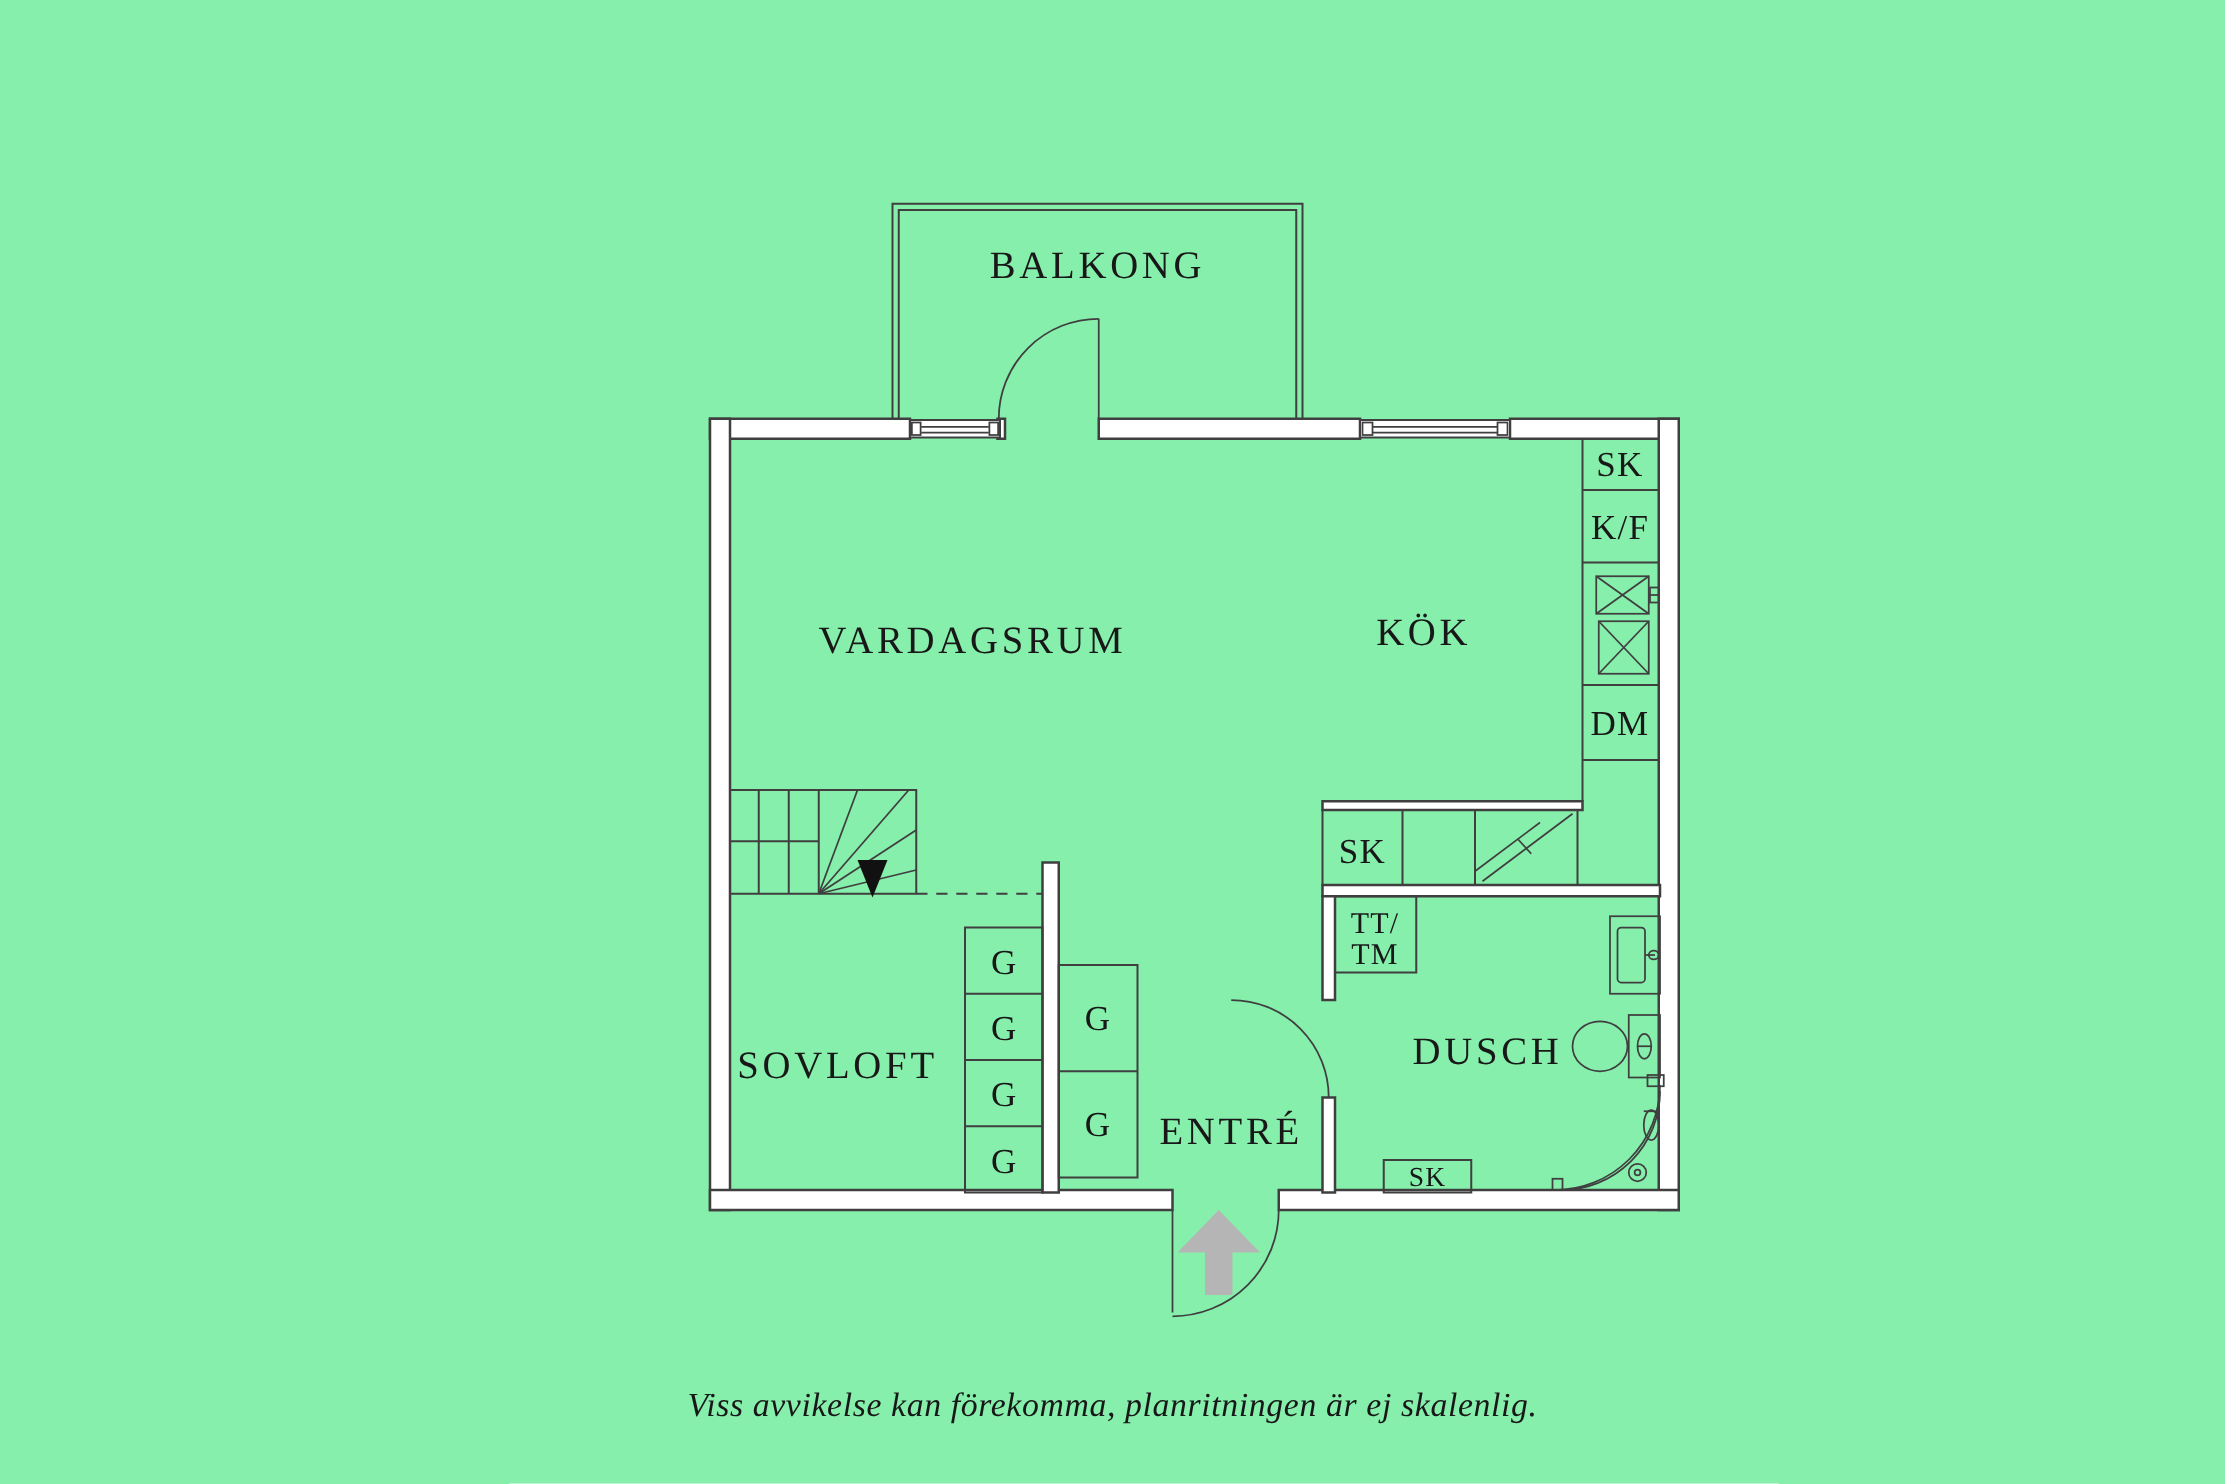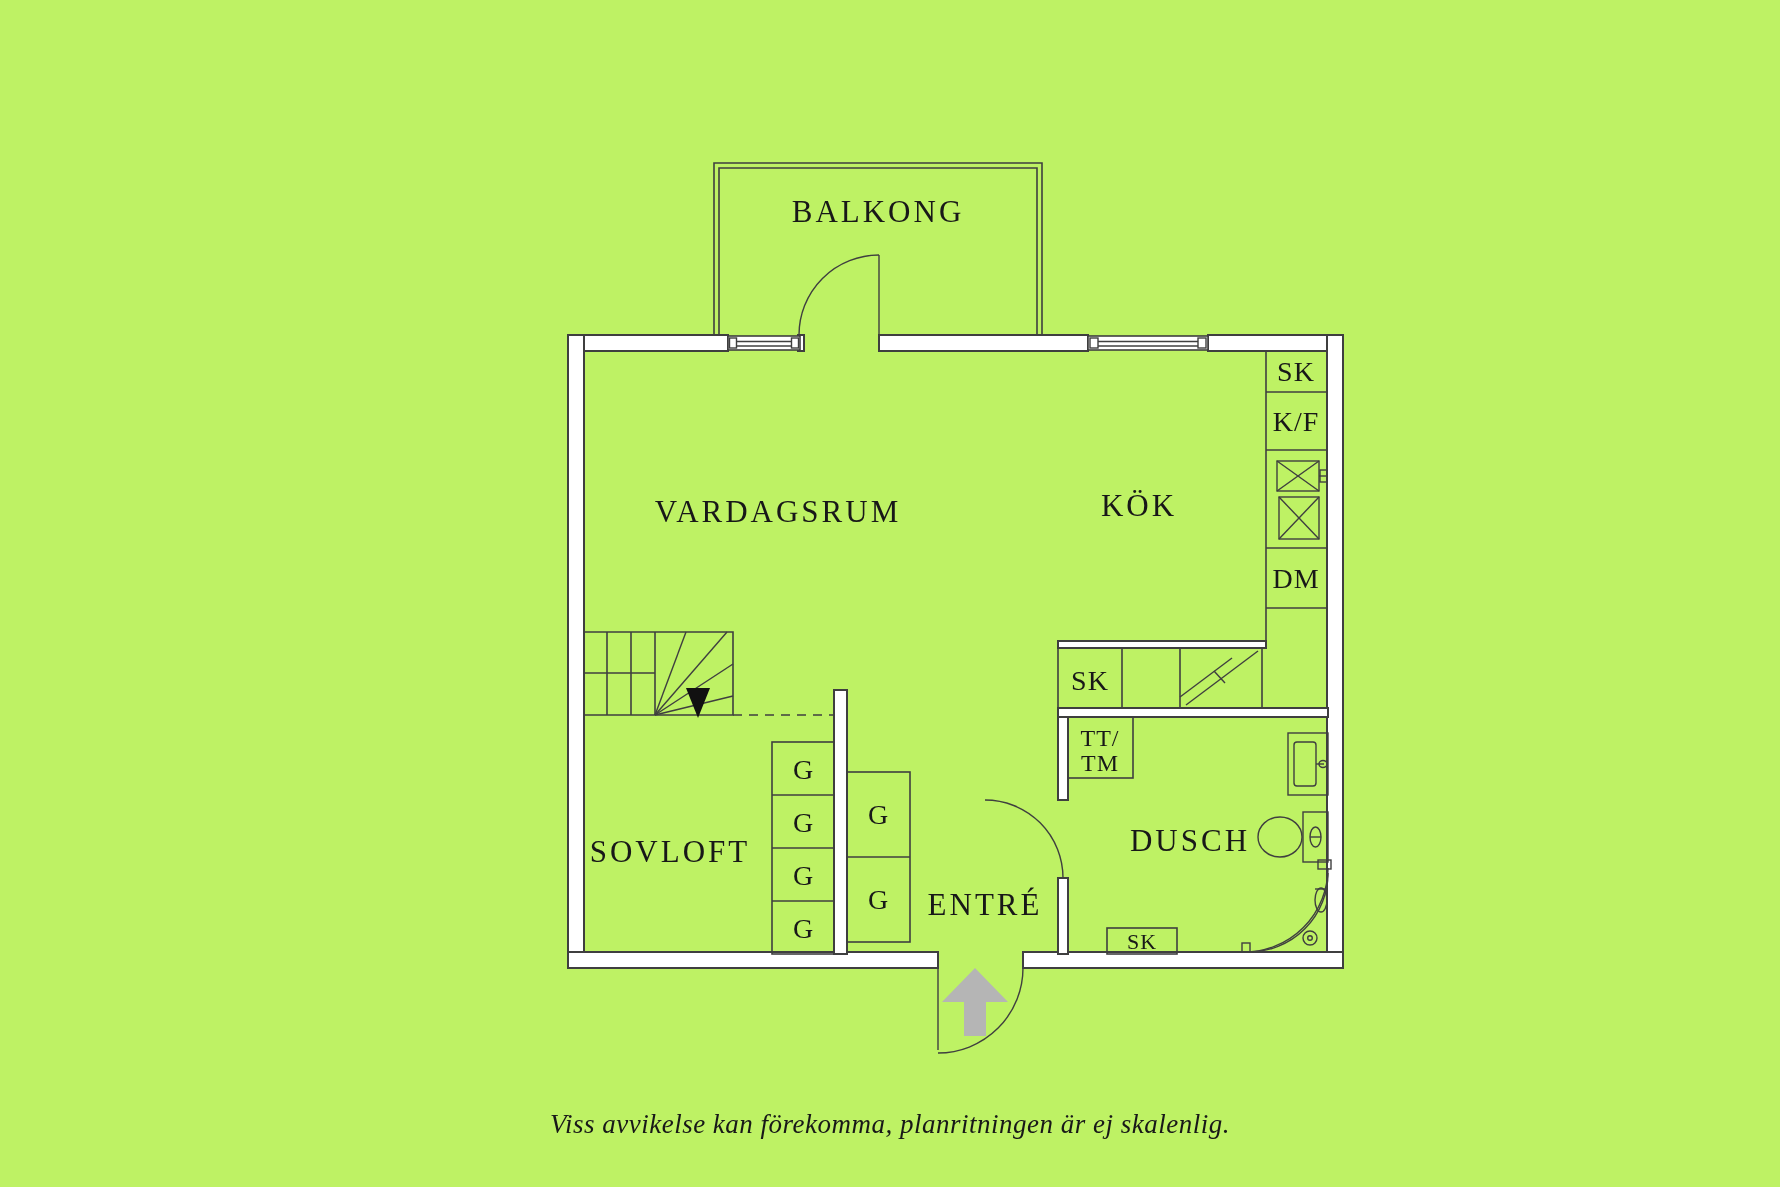--- a/index.html
+++ b/index.html
@@ -1,16 +1,16 @@
 <!DOCTYPE html>
 <html><head>
 <meta charset="utf-8">
 <style>
   html,body{margin:0;padding:0;background:#ffffff;}
-  .stage{position:relative;width:1780px;height:1187px;background:#bef264;overflow:hidden;
+  .stage{position:relative;width:1780px;height:1187px;background:#86efac;overflow:hidden;
          font-family:"Liberation Serif","DejaVu Serif",serif;}
   svg{display:block;}
   text{fill:#181818;}
   .room-label{font-size:31px;letter-spacing:3px;}
   .small-label{font-size:28px;letter-spacing:1px;}
   .tiny-label{font-size:24px;letter-spacing:1px;}
   .micro-label{font-size:22px;letter-spacing:1px;}
   .g-label{font-size:28px;}
   .footer-label{font-size:27px;font-style:italic;letter-spacing:0.5px;}
   .wall{fill:#ffffff;stroke:#3f3f3f;stroke-width:2;}

